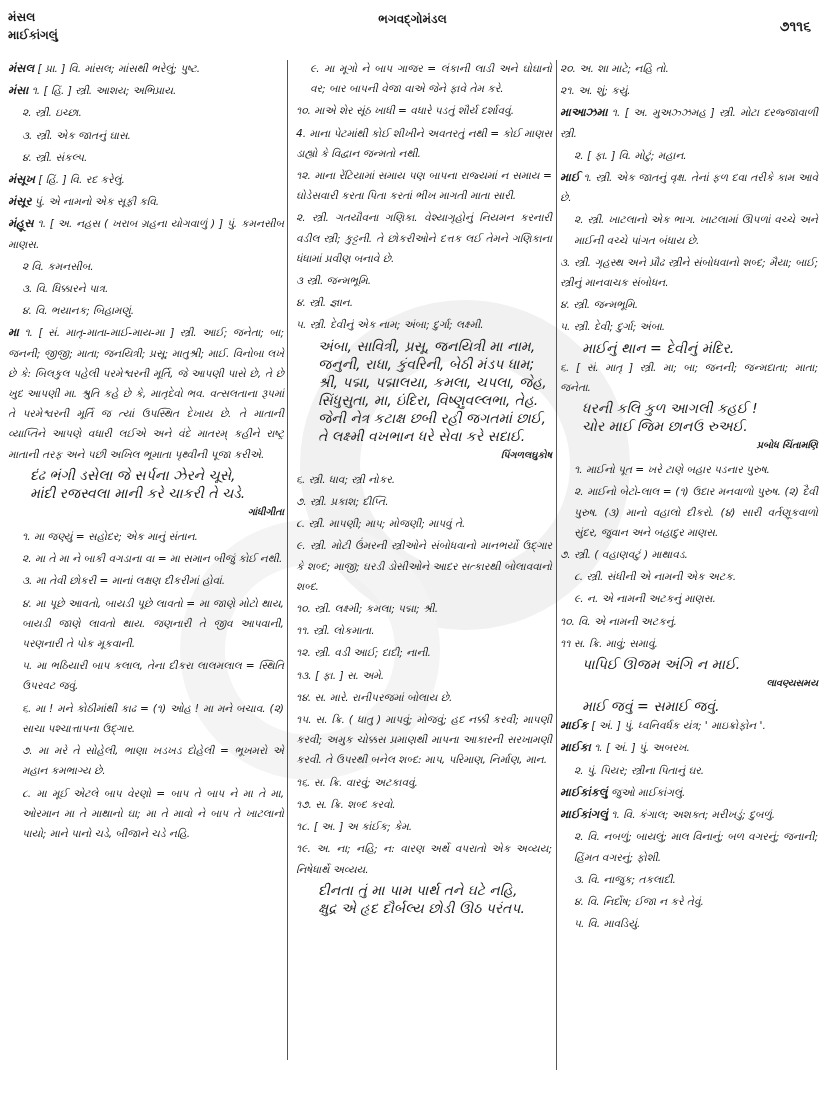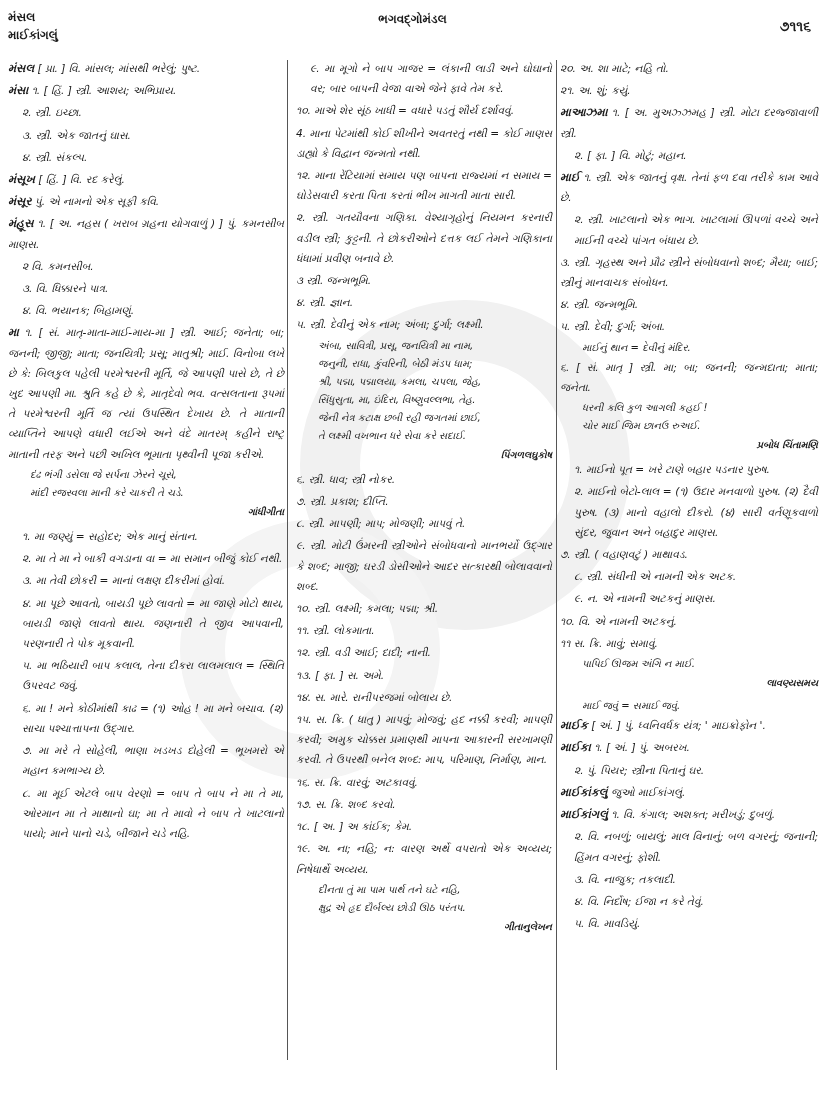--- a/index.html
+++ b/index.html
@@ -29,21 +29,21 @@
   .col.c1 { left: 8px; width: 276px; }
   .col.c2 { left: 296px; width: 256px; }
   .col.c3 { left: 560px; width: 258px; }
   .rule { position: absolute; top: 60px; width: 1px; background: #555; z-index: 1; }
   .rule.r1 { left: 287px; height: 1000px; }
   .rule.r2 { left: 556px; height: 1010px; }
   .p { margin: 0 0 2px 0; text-align: justify; }
   .hw { font-weight: bold; font-size: 11.5px; }
   .sense { padding-left: 14px; }
   .sense-flush { padding-left: 0; }
-  .verse { padding-left: 22px; font-size: 10px; line-height: 18px; margin: 0; }
+  .verse { padding-left: 22px; font-size: 14px; line-height: 18px; margin: 0; }
   .src { text-align: right; font-size: 9.6px; font-weight: bold; margin: 0 0 4px 0; }
 </style>
 </head>
 <body>
 
 <div class="watermark"></div>
 <div class="watermark2"></div>
 
 <div class="header">
   <div class="guide">
@@ -107,21 +107,20 @@
     <p class="p sense-flush">૧૨. સ્ત્રી. વડી આઈ; દાદી; નાની.</p>
     <p class="p sense-flush">૧૩. [ ફા. ] સ. અમે.</p>
     <p class="p sense-flush">૧૪. સ. મારે. રાનીપરજમાં બોલાય છે.</p>
     <p class="p sense-flush">૧૫. સ. ક્રિ. ( ધાતુ ) માપવું; મોજવું; હદ નક્કી કરવી; માપણી કરવી; અમુક ચોક્કસ પ્રમાણથી માપના આકારની સરખામણી કરવી. તે ઉપરથી બનેલ શબ્દ: માપ, પરિમાણ, નિર્માણ, માન.</p>
     <p class="p sense-flush">૧૬. સ. ક્રિ. વારવું; અટકાવવું.</p>
     <p class="p sense-flush">૧૭. સ. ક્રિ. શબ્દ કરવો.</p>
     <p class="p sense-flush">૧૮. [ અ. ] અ કાંઈક; કેમ.</p>
     <p class="p sense-flush">૧૯. અ. ના; નહિ; ન: વારણ અર્થે વપરાતો એક અવ્યય; નિષેધાર્થે અવ્યય.</p>
     <p class="verse">દીનતા તું મા પામ પાર્થ તને ઘટે નહિ,</p>
     <p class="verse">ક્ષુદ્ર એ હૃદ દૌર્બલ્ય છોડી ઊઠ પરંતપ.</p>
-    <p class="src">ગીતાનુલેખન</p>
   </div>
 <div class="col c3">
     <p class="p sense-flush">૨૦. અ. શા માટે; નહિ તો.</p>
     <p class="p sense-flush">૨૧. અ. શું; કયું.</p>
     <p class="p"><span class="hw">માઆઝમા</span> <span>૧. [ અ. મુઅઝ્ઝમહ ] સ્ત્રી. મોટા દરજ્જાવાળી સ્ત્રી.</span></p>
     <p class="p sense">૨. [ ફા. ] વિ. મોટું; મહાન.</p>
     <p class="p"><span class="hw">માઈ</span> <span>૧. સ્ત્રી. એક જાતનું વૃક્ષ. તેનાં ફળ દવા તરીકે કામ આવે છે.</span></p>
     <p class="p sense">૨. સ્ત્રી. ખાટલાનો એક ભાગ. ખાટલામાં ઊપળાં વચ્ચે અને માઈની વચ્ચે પાંગત બંધાય છે.</p>
     <p class="p sense-flush">૩. સ્ત્રી. ગૃહસ્થ અને પ્રૌઢ સ્ત્રીને સંબોધવાનો શબ્દ; મૈયા; બાઈ; સ્ત્રીનું માનવાચક સંબોધન.</p>
     <p class="p sense-flush">૪. સ્ત્રી. જન્મભૂમિ.</p>

